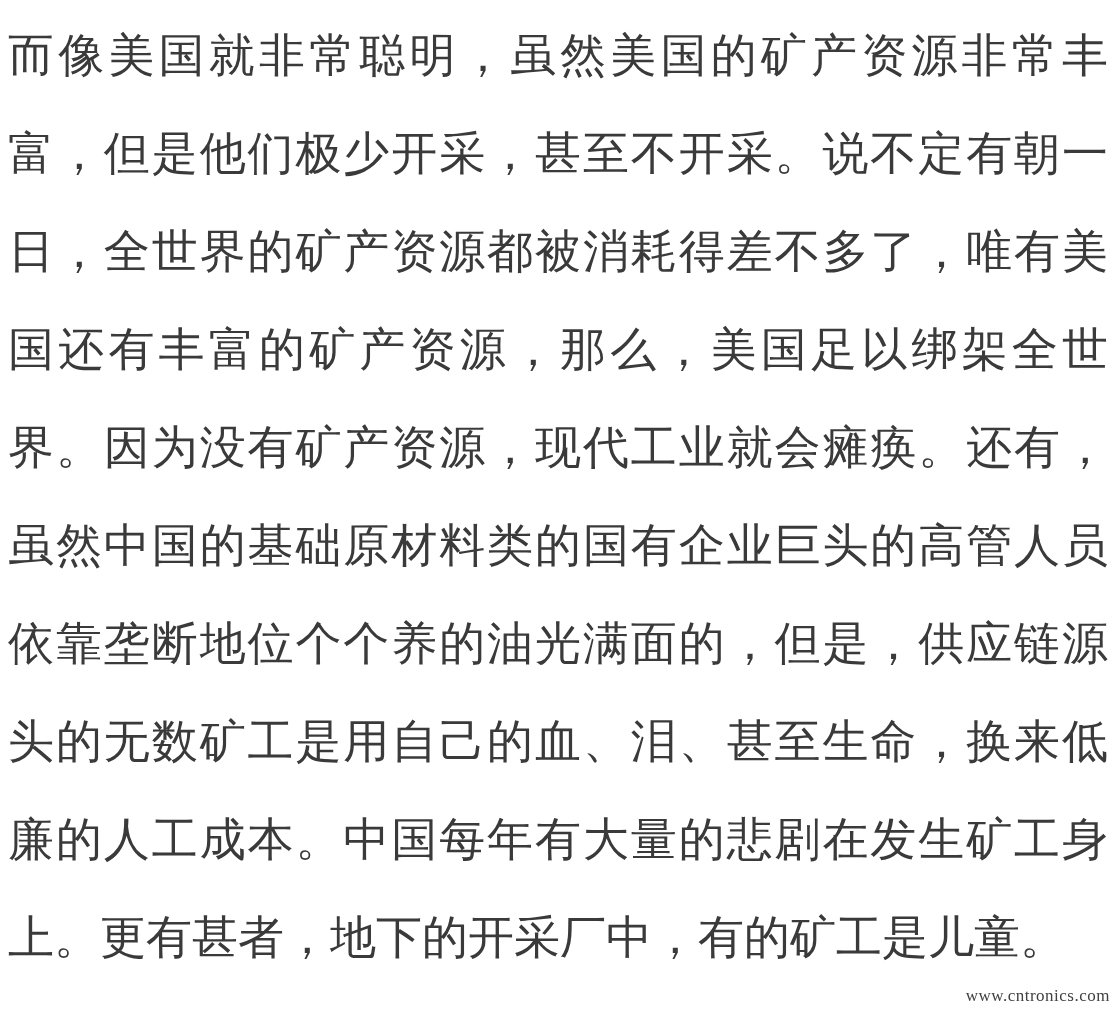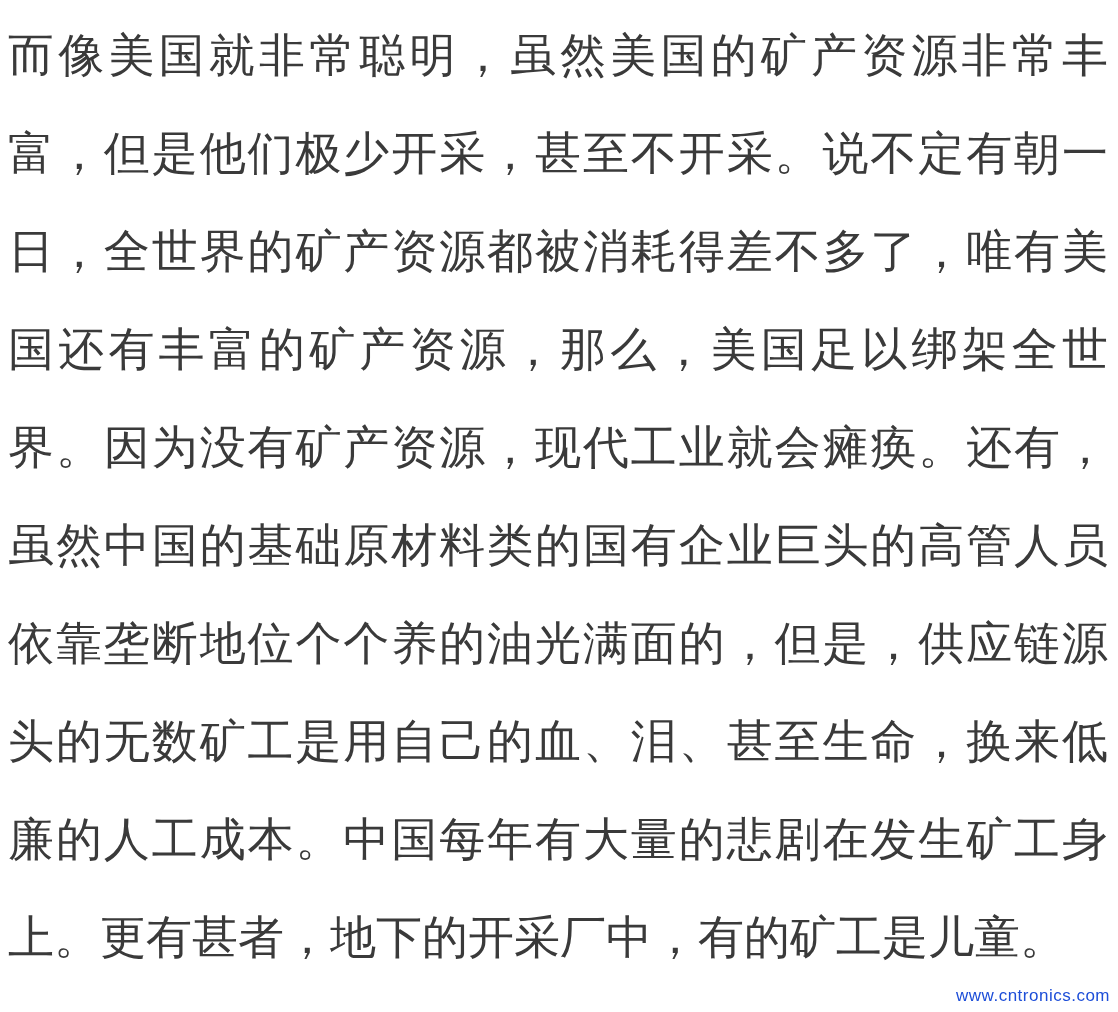--- a/index.html
+++ b/index.html
@@ -31,22 +31,22 @@
     word-break: break-all;
   }
   .article p {
     margin: 0;
   }
   .watermark {
     position: absolute;
     right: 8px;
     bottom: 6px;
     font-size: 17px;
-    color: #1d4ed8;
-    font-family: Liberation Sans, sans-serif;
+    color: #404040;
+    font-family: Liberation Serif, serif;
     letter-spacing: 0.5px;
     white-space: nowrap;
   }
 </style>
 </head>
 <body>
 
 <div class="page">
   <div class="article">
     <p>而像美国就非常聪明，虽然美国的矿产资源非常丰富，但是他们极少开采，甚至不开采。说不定有朝一日，全世界的矿产资源都被消耗得差不多了，唯有美国还有丰富的矿产资源，那么，美国足以绑架全世界。因为没有矿产资源，现代工业就会瘫痪。还有，虽然中国的基础原材料类的国有企业巨头的高管人员依靠垄断地位个个养的油光满面的，但是，供应链源头的无数矿工是用自己的血、泪、甚至生命，换来低廉的人工成本。中国每年有大量的悲剧在发生矿工身上。更有甚者，地下的开采厂中，有的矿工是儿童。</p>

